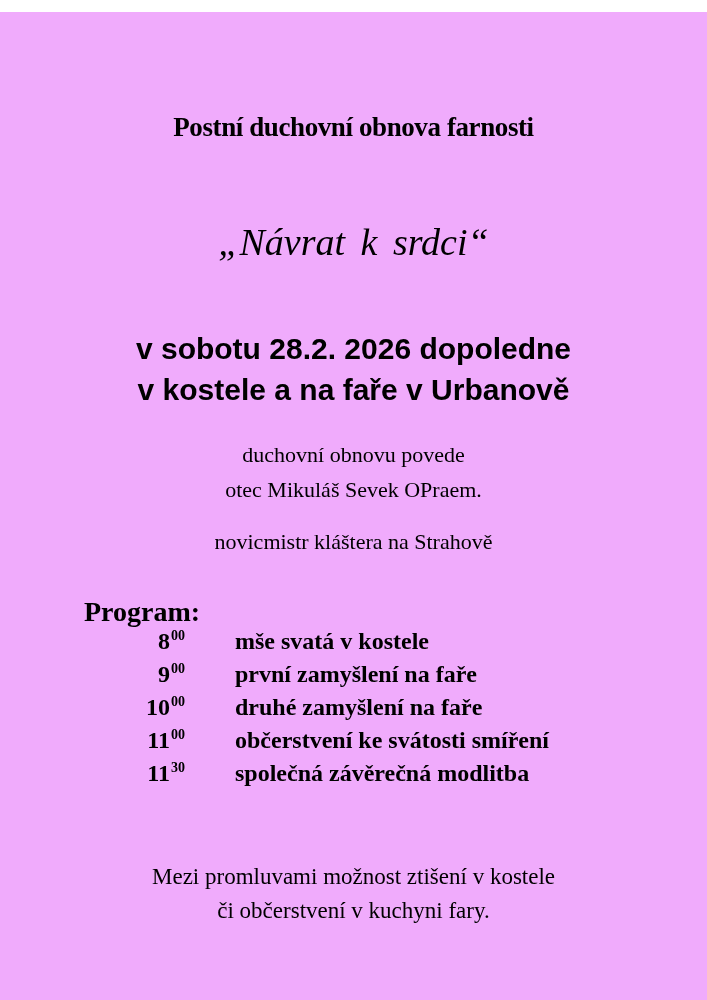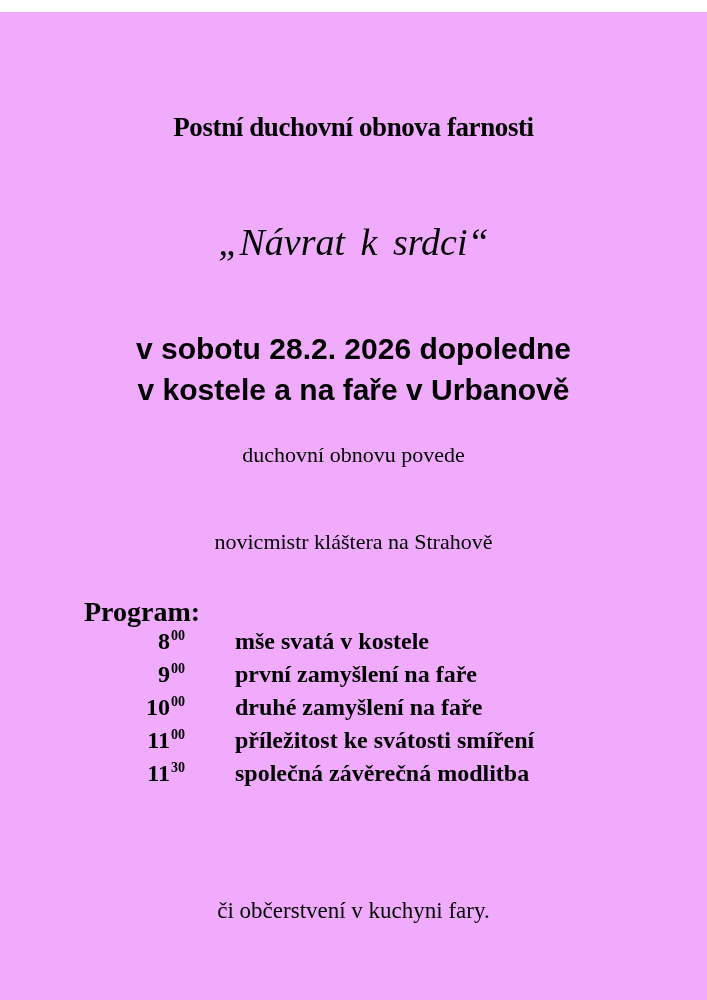--- a/index.html
+++ b/index.html
@@ -61,40 +61,42 @@
 <div class="page">
 
   <div class="center title">Postní duchovní obnova farnosti</div>
 
   <div class="center subtitle">„Návrat  k srdci“</div>
 
   <div class="center when when1">v sobotu 28.2. 2026 dopoledne</div>
   <div class="center leader leader1">duchovní obnovu povede</div>
 
   <div class="center when when2">v kostele a na faře v Urbanově</div>
+  <div class="center leader leader2">otec Mikuláš Sevek OPraem.</div>
   <div class="center leader leader3">novicmistr kláštera na Strahově</div>
 
   <div class="prog-label">Program:</div>
 
   <div class="prog-row" style="top:616px;">
     <span class="prog-time"><span>8</span><sup>00</sup></span>
     <span class="prog-text">mše svatá v kostele</span>
   </div>
   <div class="prog-row" style="top:649px;">
     <span class="prog-time"><span>9</span><sup>00</sup></span>
     <span class="prog-text">první zamyšlení na faře</span>
   </div>
   <div class="prog-row" style="top:682px;">
     <span class="prog-time"><span>10</span><sup>00</sup></span>
     <span class="prog-text">druhé zamyšlení na faře</span>
   </div>
   <div class="prog-row" style="top:715px;">
     <span class="prog-time"><span>11</span><sup>00</sup></span>
-    <span class="prog-text">příležitost ke svátosti smíření</span>
+    <span class="prog-text">občerstvení ke svátosti smíření</span>
   </div>
   <div class="prog-row" style="top:748px;">
     <span class="prog-time"><span>11</span><sup>30</sup></span>
     <span class="prog-text">společná závěrečná modlitba</span>
   </div>
 
+  <div class="center footer footer1">Mezi promluvami možnost ztišení v kostele</div>
   <div class="center footer footer2">či občerstvení v kuchyni fary.</div>
 
 </div>
 
 </body></html>

